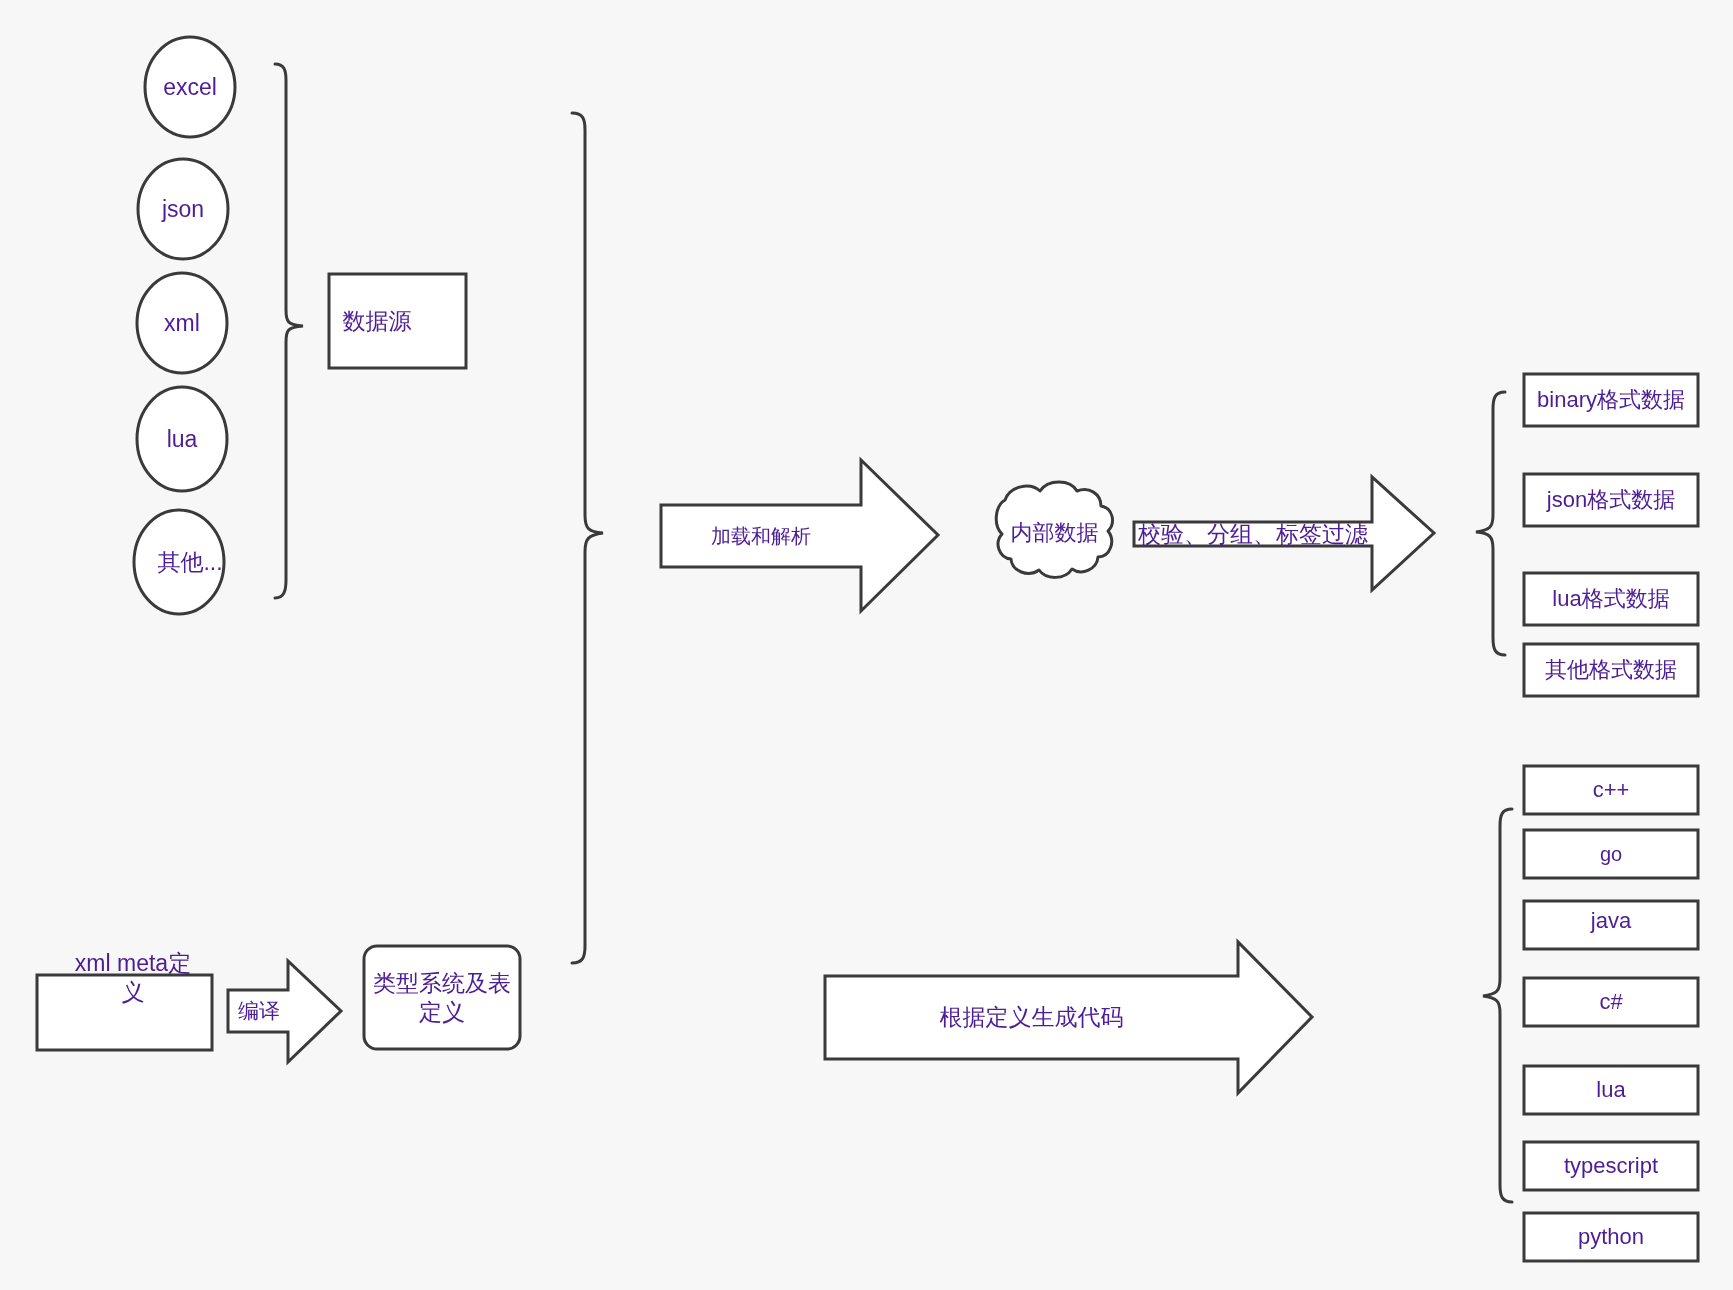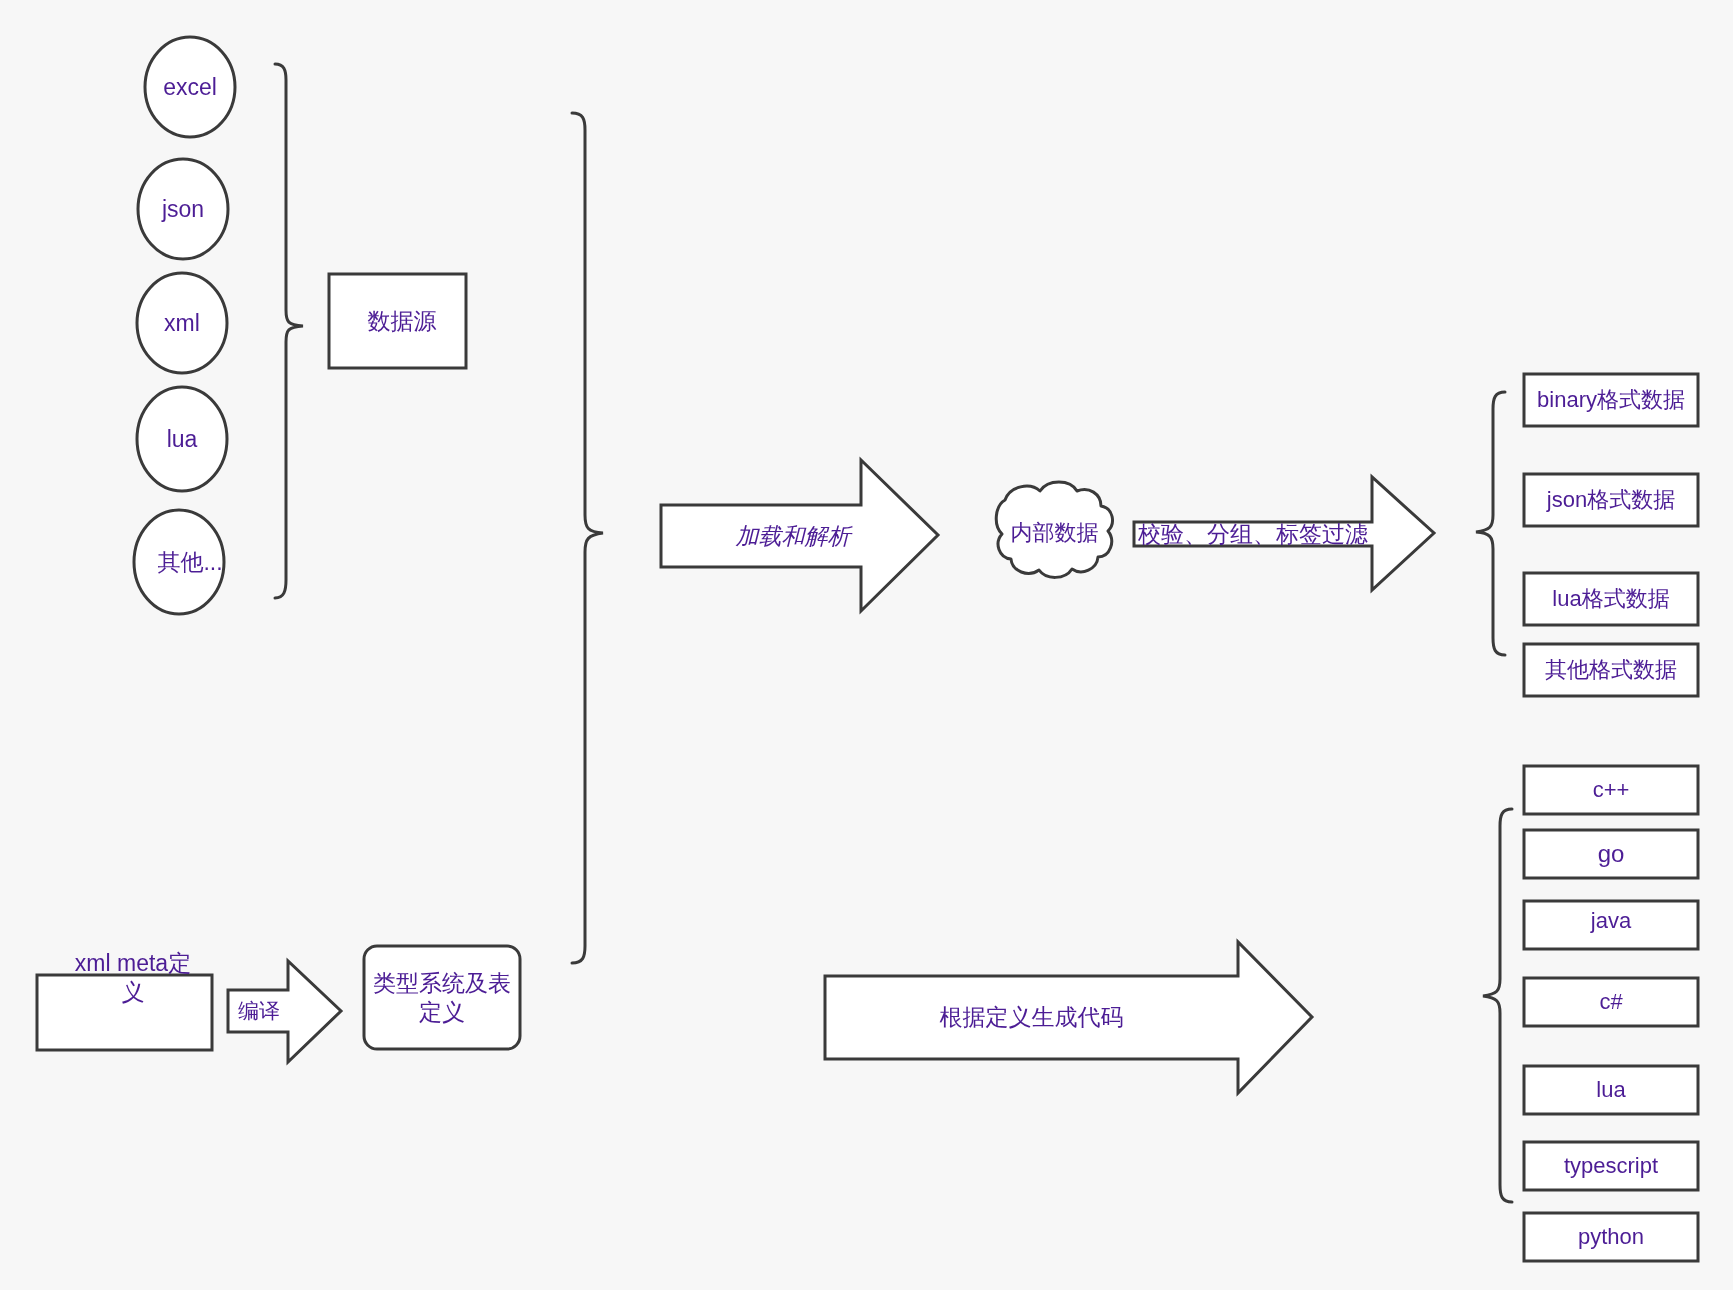--- a/index.html
+++ b/index.html
@@ -140,35 +140,35 @@
            L 1238 1059
            L 825 1059 Z" fill="#ffffff" stroke="#3a3a3a" stroke-width="3" stroke-linejoin="miter"></path>
 </svg>
 
 <div class="lbl" style="left:145px;top:62px;width:90px;height:50px;font-size:23px;">excel</div>
 <div class="lbl" style="left:138px;top:184px;width:90px;height:50px;font-size:23px;">json</div>
 <div class="lbl" style="left:137px;top:298px;width:90px;height:50px;font-size:23px;">xml</div>
 <div class="lbl" style="left:137px;top:414px;width:90px;height:50px;font-size:23px;">lua</div>
 <div class="lbl" style="left:134px;top:537px;width:112px;height:50px;font-size:23px;">其他...</div>
 
-<div class="lbl" style="left:339px;top:274px;width:126px;height:94px;font-size:23px;">数据源</div>
+<div class="lbl" style="left:314px;top:274px;width:126px;height:94px;font-size:23px;">数据源</div>
 
-<div class="lbl" style="left:693px;top:505px;width:200px;height:62px;font-size:23px;font-style:italic;">加载和解析</div>
+<div class="lbl" style="left:661px;top:505px;width:200px;height:62px;font-size:20px;">加载和解析</div>
 
 <div class="lbl" style="left:992px;top:508px;width:125px;height:50px;font-size:22px;">内部数据</div>
 
 <div class="lbl" style="left:1134px;top:512px;width:238px;height:44px;font-size:23px;">校验、分组、标签过滤</div>
 
 <div class="lbl" style="left:1524px;top:374px;width:174px;height:52px;font-size:22px;">binary格式数据</div>
 <div class="lbl" style="left:1524px;top:474px;width:174px;height:52px;font-size:22px;">json格式数据</div>
 <div class="lbl" style="left:1524px;top:573px;width:174px;height:52px;font-size:22px;">lua格式数据</div>
 <div class="lbl" style="left:1524px;top:644px;width:174px;height:52px;font-size:22px;">其他格式数据</div>
 
 <div class="lbl" style="left:1524px;top:766px;width:174px;height:48px;font-size:22px;">c++</div>
-<div class="lbl" style="left:1524px;top:830px;width:174px;height:48px;font-size:24px;">go</div>
+<div class="lbl" style="left:1524px;top:830px;width:174px;height:48px;font-size:20px;">go</div>
 <div class="lbl" style="left:1524px;top:901px;width:174px;height:39px;font-size:22px;">java</div>
 <div class="lbl" style="left:1524px;top:978px;width:174px;height:48px;font-size:22px;">c#</div>
 <div class="lbl" style="left:1524px;top:1066px;width:174px;height:48px;font-size:22px;">lua</div>
 <div class="lbl" style="left:1524px;top:1142px;width:174px;height:48px;font-size:22px;">typescript</div>
 <div class="lbl" style="left:1524px;top:1213px;width:174px;height:48px;font-size:22px;">python</div>
 
 <div class="lbl" style="left:37px;top:940px;width:192px;height:75px;font-size:23px;">xml meta定
 义</div>
 
 <div class="lbl" style="left:228px;top:990px;width:62px;height:42px;font-size:21px;">编译</div>

